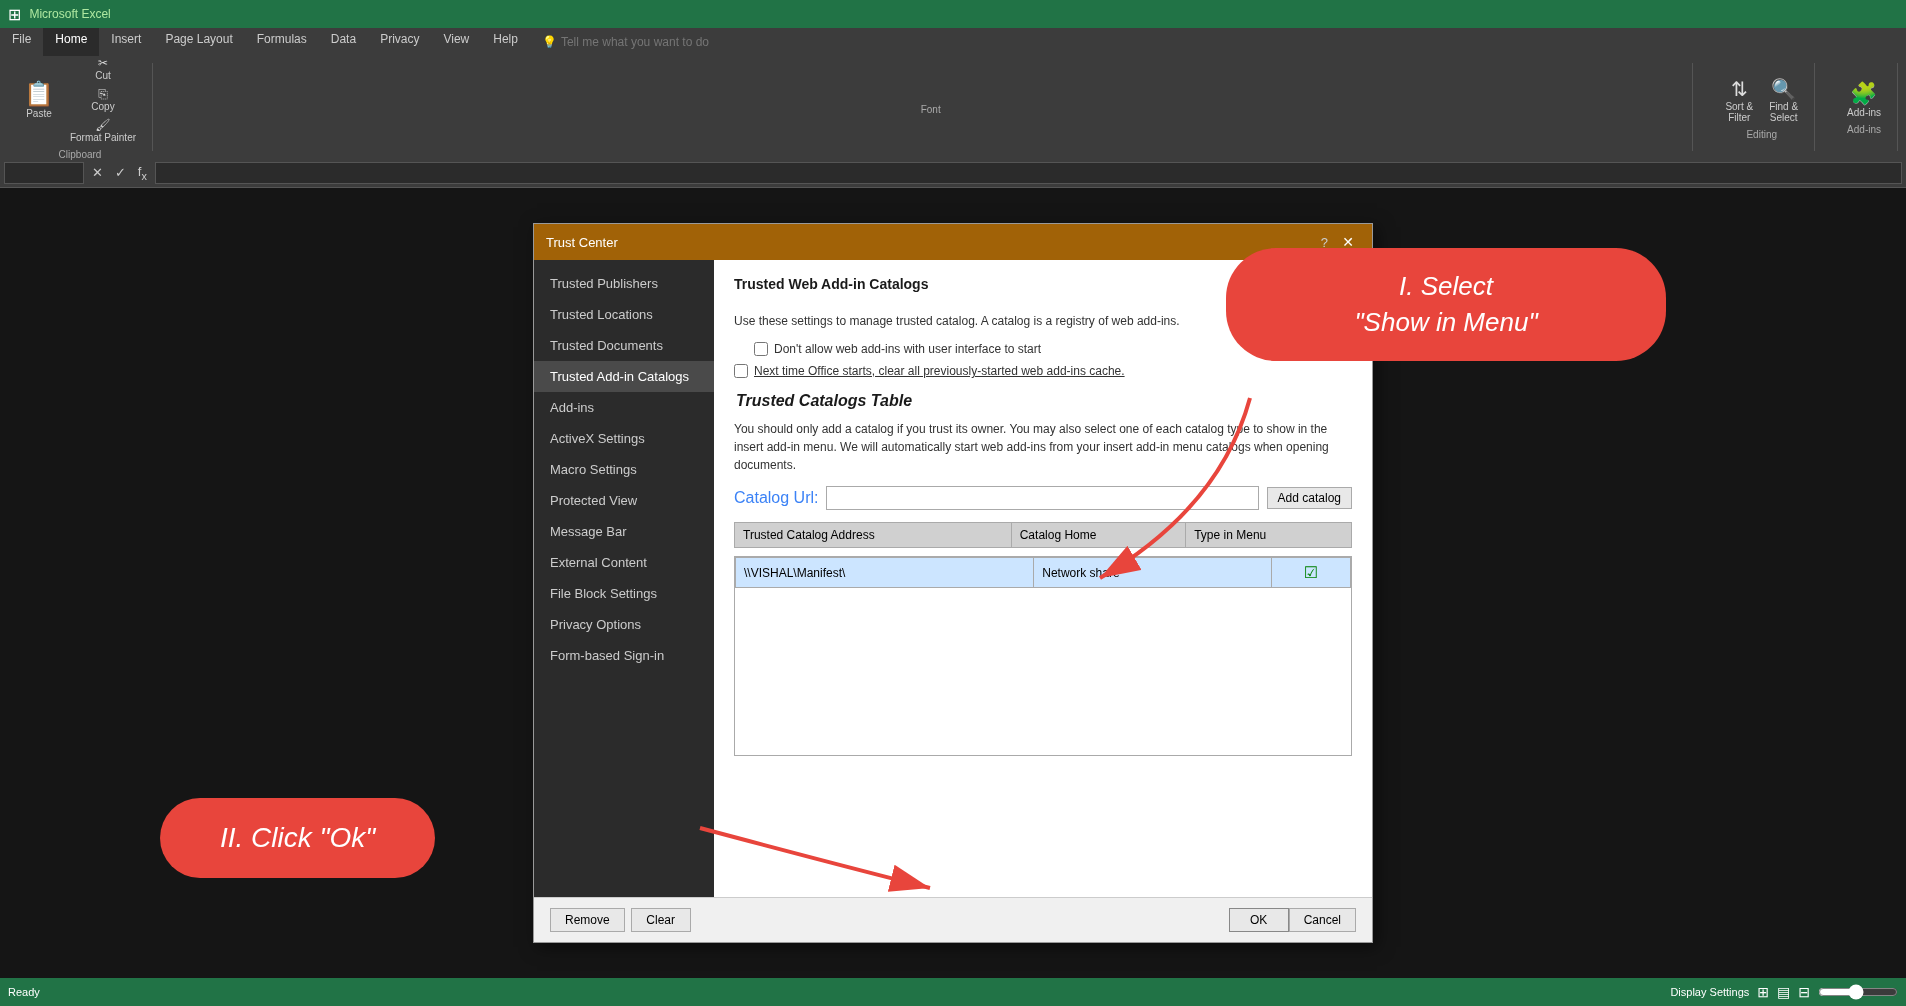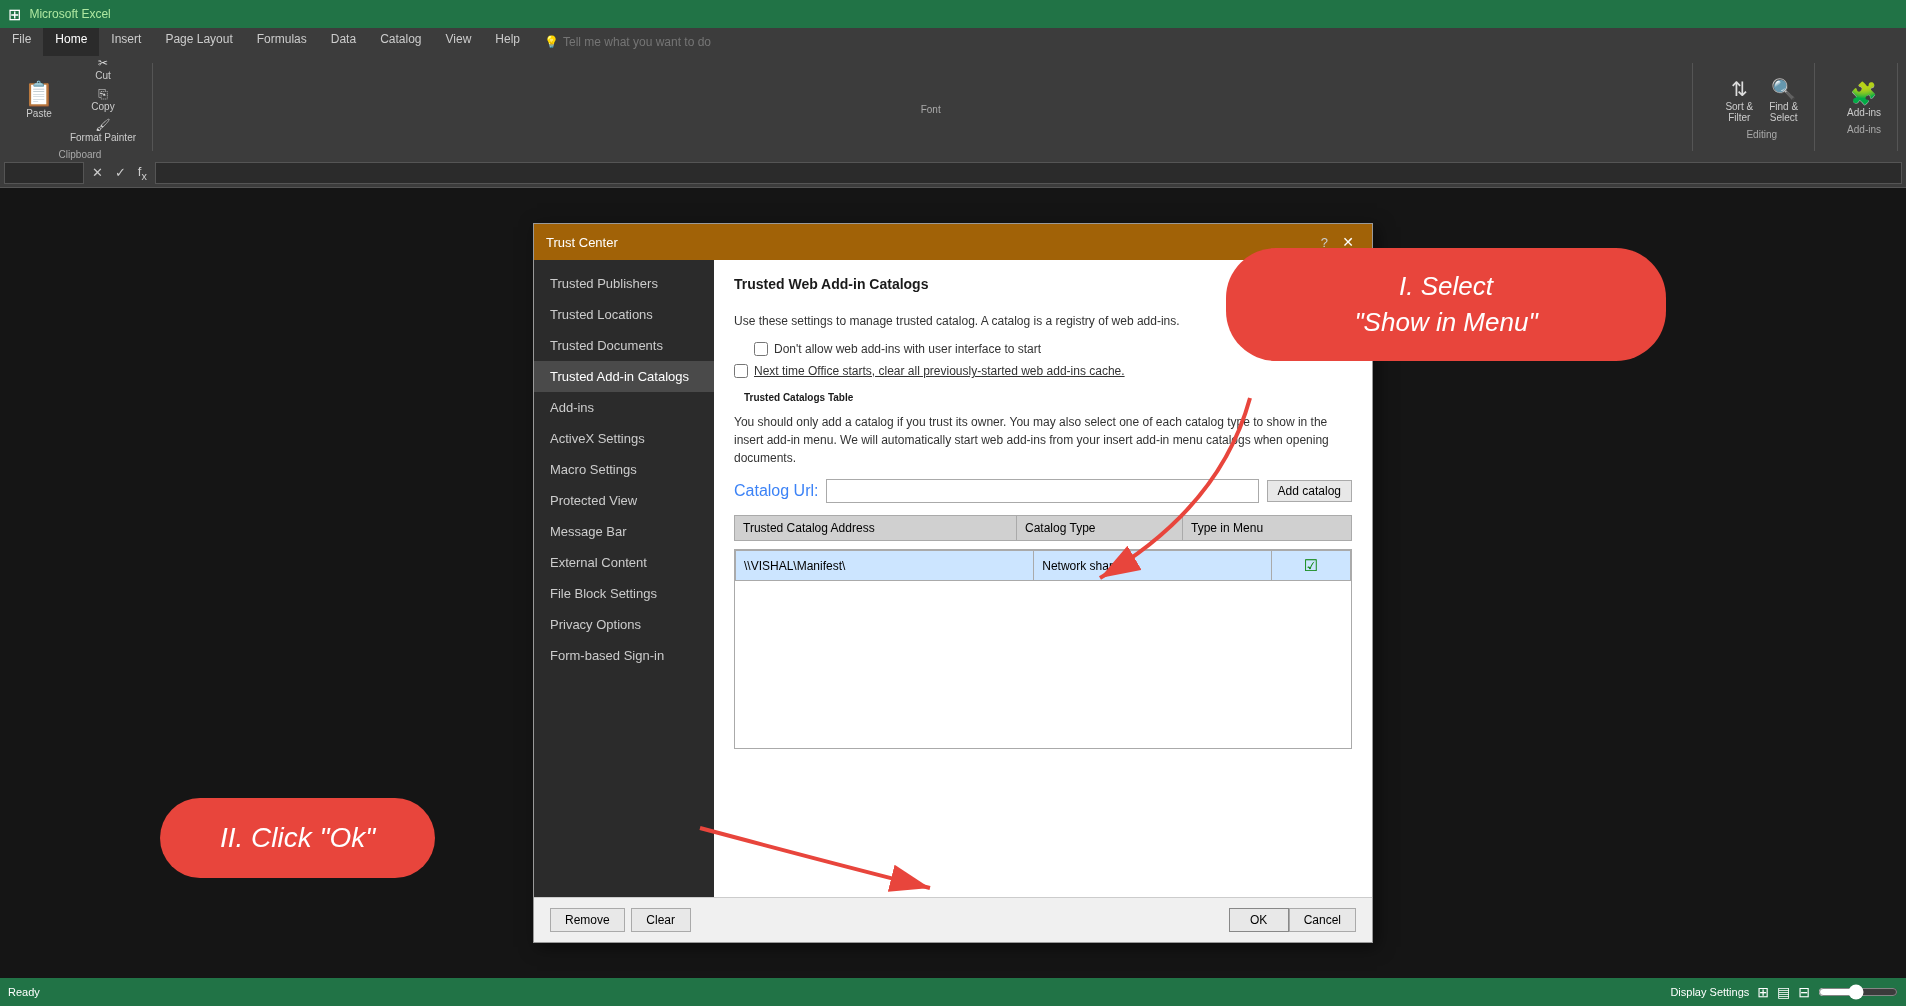--- a/index.html
+++ b/index.html
@@ -246,24 +246,25 @@
       color: #333;
     }
     .checkbox-row input[type=checkbox] {
       width: 14px;
       height: 14px;
     }
     .sub-checkbox {
       margin-left: 20px;
     }
     .section-divider {
-      margin: 14px 10px 10px;
-      font-size: 10px;
+      margin: 14px 2px 10px;
+      font-size: 16px;
       font-weight: bold;
       color: #1a1a1a;
+      font-style: italic;
     }
     .catalog-url-row {
       display: flex;
       align-items: center;
       gap: 8px;
       margin-bottom: 12px;
     }
     .catalog-url-label {
       font-size: 16px;
       color: #3b82f6;
@@ -370,21 +371,21 @@
 </div>
 
 <div class="ribbon">
   <div class="ribbon-tabs">
     <div class="ribbon-tab">File</div>
     <div class="ribbon-tab active">Home</div>
     <div class="ribbon-tab">Insert</div>
     <div class="ribbon-tab">Page Layout</div>
     <div class="ribbon-tab">Formulas</div>
     <div class="ribbon-tab">Data</div>
-    <div class="ribbon-tab">Catalog</div>
+    <div class="ribbon-tab">Privacy</div>
     <div class="ribbon-tab">View</div>
     <div class="ribbon-tab">Help</div>
     <div style="flex:1; display:flex; align-items:center; padding-left:12px;">
       <span style="color:#888; font-size:12px;">💡</span>
       <input type="text" style="background: transparent; border: none; color: rgb(170, 170, 170); font-size: 12px; outline: none; margin-left: 4px; width: 200px;" placeholder="Tell me what you want to do">
     </div>
   </div>
   <div class="ribbon-content">
 
     <div class="ribbon-group">
@@ -555,21 +556,21 @@
           <div class="catalog-url-row">
             <span class="catalog-url-label">Catalog Url:</span>
             <input type="text" class="catalog-url-input" placeholder="" style="">
             <button class="add-catalog-btn">Add catalog</button>
           </div>
 
           <table class="catalog-table">
             <thead>
               <tr>
                 <th>Trusted Catalog Address</th>
-                <th>Catalog Type</th>
+                <th>Catalog Home</th>
                 <th>Type in Menu</th>
               </tr>
             </thead>
           </table>
           <div class="catalog-table-area">
             <table class="catalog-table">
               <tbody>
                 <tr class="selected">
                   <td>\\VISHAL\Manifest\</td>
                   <td>Network share</td>

